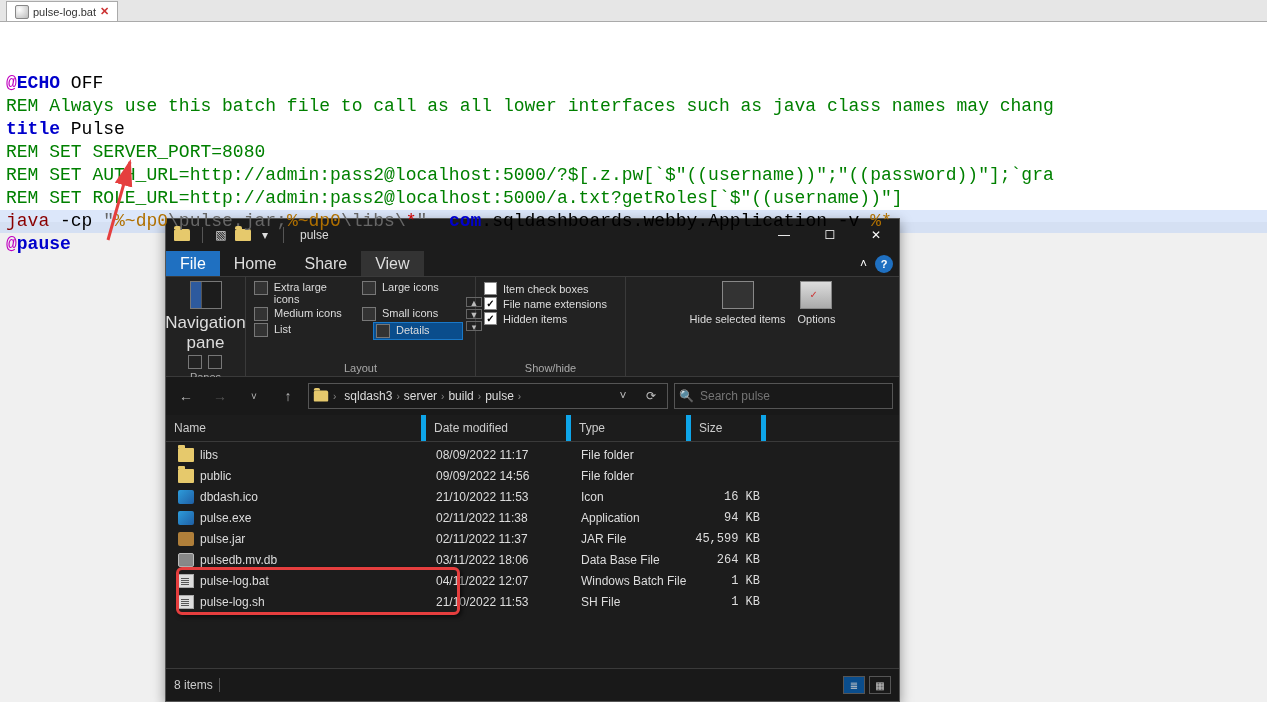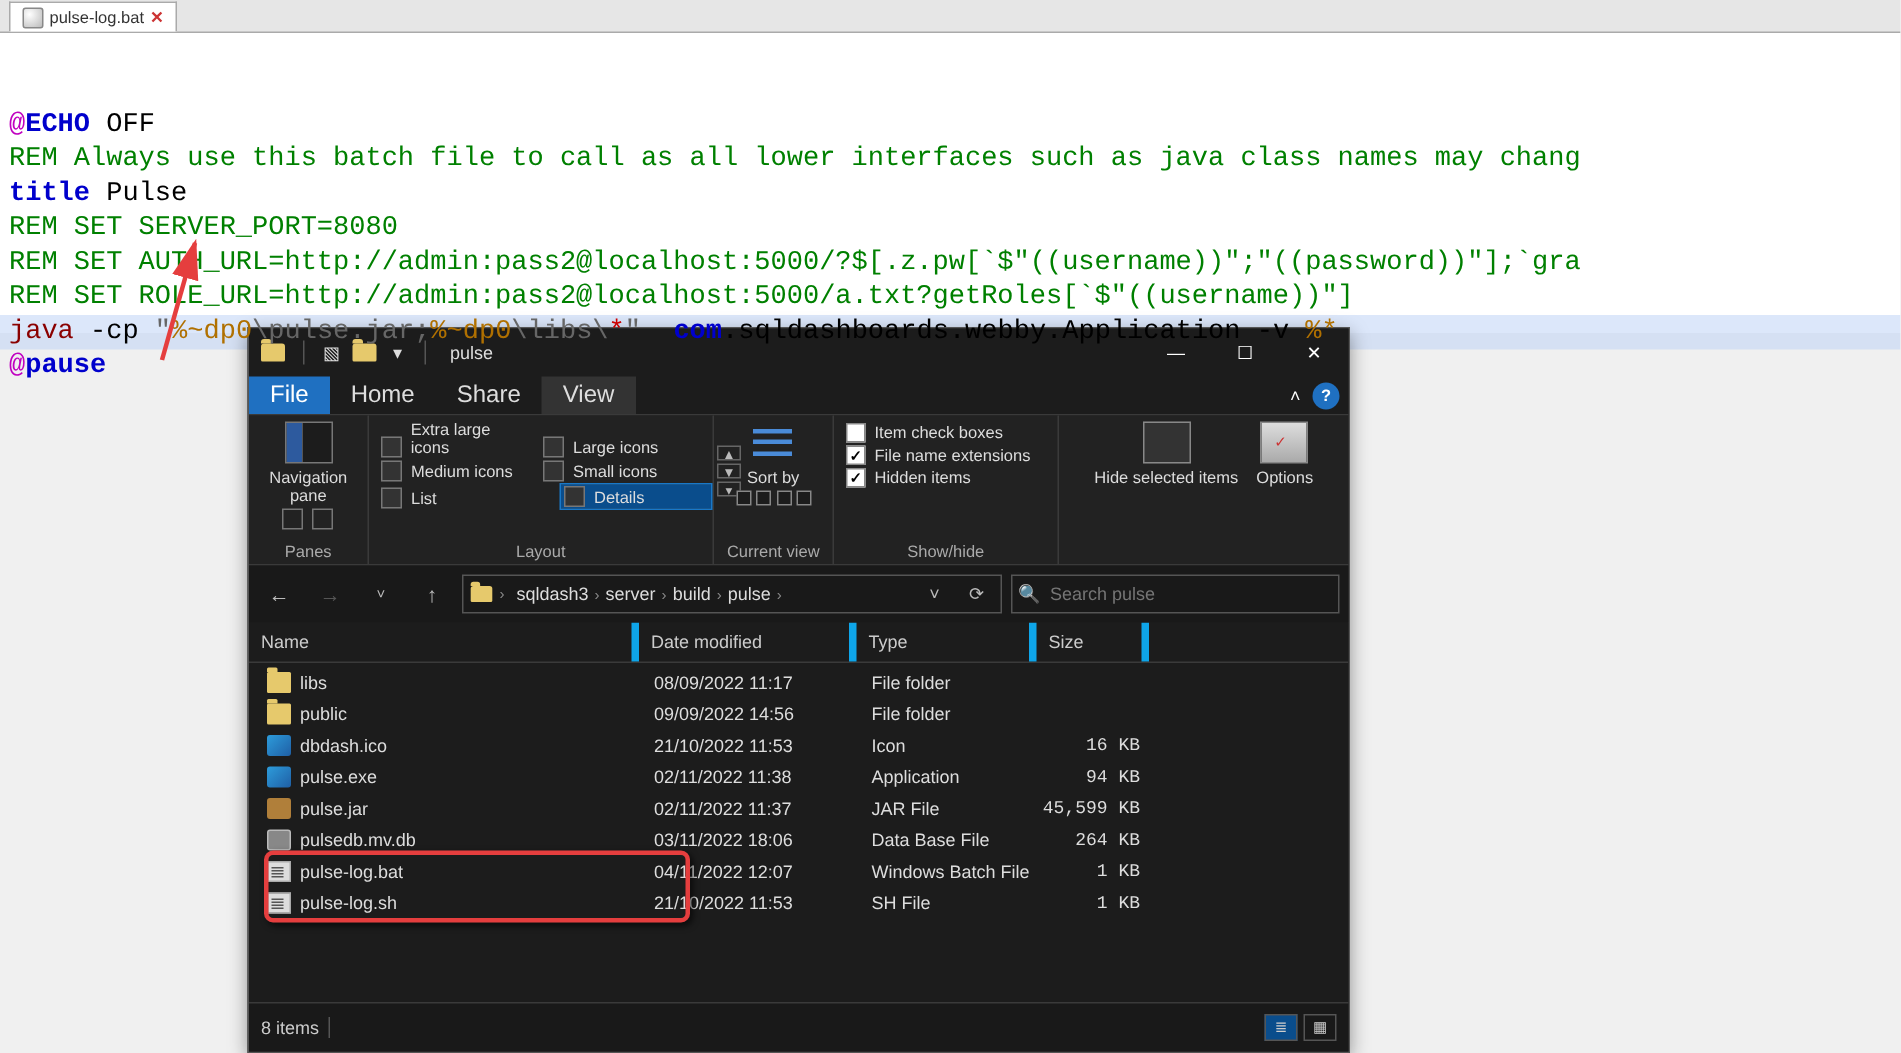--- a/index.html
+++ b/index.html
@@ -135,27 +135,27 @@
     display:flex; flex-direction:column;
     padding: 4px 8px 2px 8px;
   }
   .ribbon-group-label { text-align:center; font-size:11px; color:#aaa; padding-top:2px; margin-top:auto;}
   .rg-panes { width: 80px; align-items:center;}
   .rg-layout { width: 230px; }
   .rg-current { width: 80px; align-items:center;}
   .rg-showhide { width: 150px; }
   .rg-options { flex:1; display:flex; flex-direction:row; justify-content:center; gap:12px; border-right:none;}
 
-  .pane-btn { width:48px; display:flex; flex-direction:column; align-items:center; gap:4px; color:#ddd; font-size:11px; text-align:center;}
+  .pane-btn { width:48px; display:flex; flex-direction:column; align-items:center; gap:4px; color:#ddd; font-size:17px; text-align:center;}
   .pane-icon { width:32px; height:28px; background:linear-gradient(90deg,#2d5a9e 0%,#2d5a9e 35%,#555 35%,#555 37%,#1c1c1c 37%); border:1px solid #777; }
   .nav-pane-row { display:flex; gap:4px; align-items:flex-start; }
   .small-tile { width:14px; height:14px; border:1px solid #777; margin:0 2px 0 0;}
 
   .layout-grid { display:flex; flex-direction:column; gap:2px; }
-  .layout-row { display:flex; align-items:flex-end; gap:6px; font-size:11px; color:#ddd;}
+  .layout-row { display:flex; align-items:flex-start; gap:6px; font-size:11px; color:#ddd;}
   .layout-row.sel { background:#0a4d8c; outline:1px solid #1978c8; padding:1px 2px; }
   .layout-icon { width:14px; height:14px; background:#333; border:1px solid #777; display:inline-block;}
   .layout-more { width:20px; display:flex; flex-direction:column; gap:2px; margin-left:4px; justify-content:center; padding-top:8px;}
   .layout-arrow { width:16px; height:10px; color:#bbb; text-align:center; font-size:9px; line-height:10px; border:1px solid #666;}
 
   .sort-btn { display:flex; flex-direction:column; align-items:center; gap:4px; font-size:11px; text-align:center;}
   .sort-icon { width:32px; height:28px; display:flex; flex-direction:column; justify-content:space-around; padding:3px;}
   .sort-icon div { height:3px; background:#4a8bd8; }
 
   .cv-col { display:flex; gap:3px; margin-bottom:3px;}
@@ -360,56 +360,35 @@
               <div class="layout-row" style="width: 100px;">
                 <span class="layout-icon"></span>
                 <span>Small icons</span>
               </div>
             </div>
             <div style="display: flex; gap: 20px;">
               <div class="layout-row" style="width: 100px;">
                 <span class="layout-icon"></span>
                 <span>List</span>
               </div>
-              <div class="layout-row sel" style="width: 100px;">
+              <div class="layout-row sel" style="width: 88px;">
                 <span class="layout-icon"></span>
                 <span>Details</span>
               </div>
             </div>
           </div>
         <div class="layout-more">
           <div class="layout-arrow">▲</div>
           <div class="layout-arrow">▼</div>
           <div class="layout-arrow">▾</div>
         </div>
       </div>
       <div class="ribbon-group-label">Layout</div>
     </div>
 
-    <div class="ribbon-group rg-current">
-      <div class="sort-btn">
-        <div class="sort-icon">
-            <div></div>
-            <div></div>
-            <div></div>
-          </div>
-        <div>Sort by</div>
-      </div>
-      <div style="display:flex; gap:4px; margin-top:2px;">
-        <div class="cv-col">
-            <span class="cv-box"></span>
-            <span class="cv-box"></span>
-          </div>
-        <div class="cv-col">
-            <span class="cv-box"></span>
-            <span class="cv-box"></span>
-          </div>
-      </div>
-      <div class="ribbon-group-label">Current view</div>
-    </div>
 
     <div class="ribbon-group rg-showhide">
       <label class="check-row">
         <span class="check"></span>
         <span>Item check boxes</span>
       </label>
       <label class="check-row">
         <span class="check">✓</span>
         <span>File name extensions</span>
       </label>

